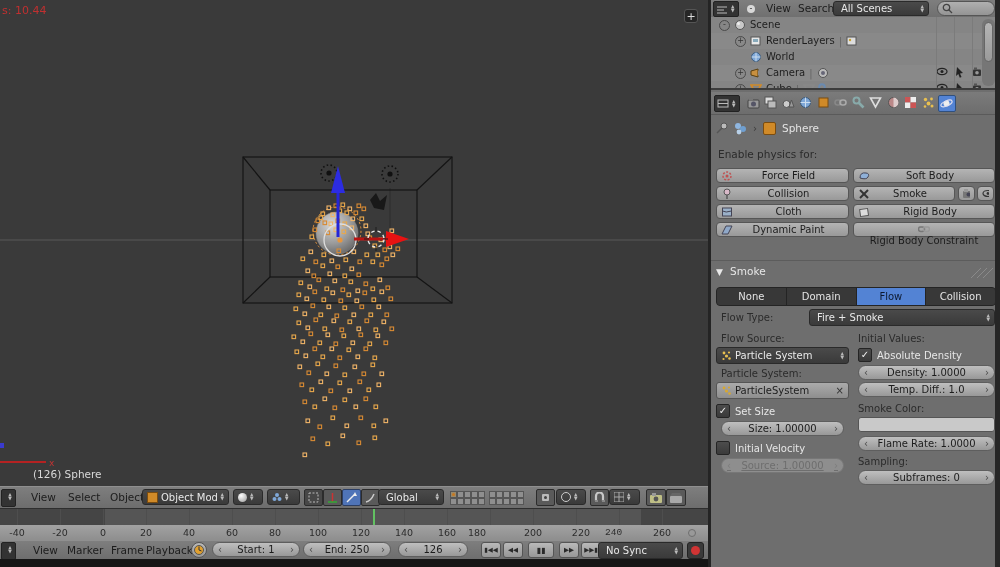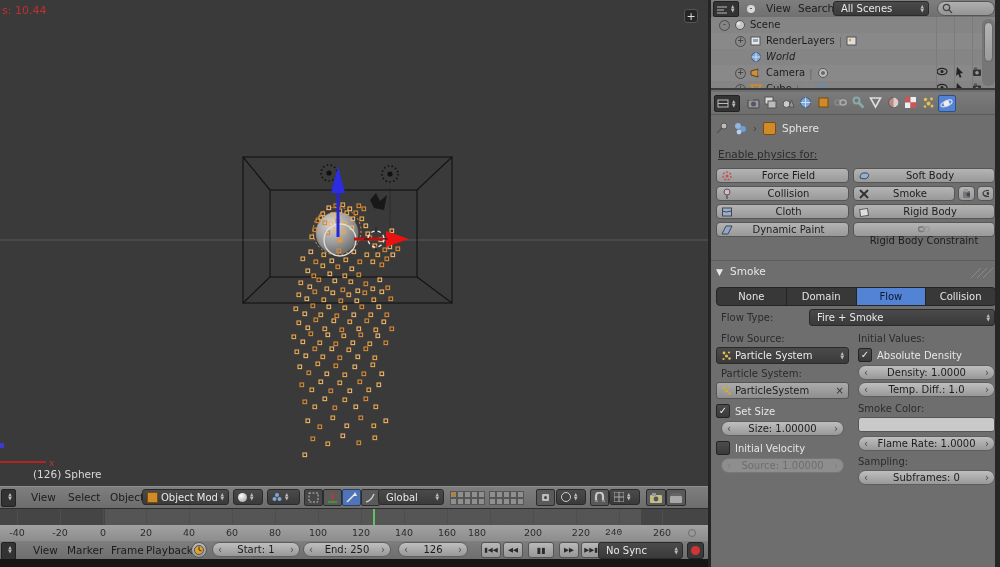--- a/index.html
+++ b/index.html
@@ -541,21 +541,21 @@
               <rect x="1" y="2" width="9" height="8" fill="#e8e8e8" stroke="#555"></rect>
               <rect x="3" y="4" width="5" height="3" fill="#8ab"></rect>
             </svg></span>
           <span class="otext">RenderLayers</span>
           <span style="color: rgb(102, 102, 102); margin: 0px 4px;">|</span>
           <span style="width: 12px; height: 12px; margin-right: 3px;"><svg width="12" height="12">
               <rect x="1" y="2" width="9" height="8" fill="#ddd" stroke="#555"></rect>
               <circle cx="4" cy="5" r="1.2" fill="#c8a030"></circle>
             </svg></span>
         </div>
-        <div style="position: relative; height: 16px; display: flex; align-items: center; background: rgb(133, 133, 133); font-style: italic;">
+        <div style="position: relative; height: 16px; display: flex; align-items: center; background: rgb(133, 133, 133);">
           <div style="width: 24px;"></div>
           <div style="width: 9px; height: 9px; border-radius: 50%; border: 1px solid rgb(74, 74, 74); font-size: 8px; line-height: 8px; text-align: center; color: rgb(51, 51, 51); margin-right: 4px; visibility: hidden;">+</div>
           <span style="width: 12px; height: 12px; margin-right: 4px;"><svg width="12" height="12">
               <circle cx="6" cy="6" r="4.5" fill="#7fa8d8" stroke="#3c5a7a"></circle>
               <path d="M1.5,6 h9 M6,1.5 v9" stroke="#cde" fill="none"></path>
             </svg></span>
           <span class="otext">World</span>
         </div>
         <div style="position: relative; height: 16px; display: flex; align-items: center; background: rgb(137, 137, 137);">
           <div style="width: 24px;"></div>
@@ -716,21 +716,21 @@
         </svg>
       <svg width="13" height="13">
           <circle cx="4" cy="4" r="3" fill="#8fb6e0"></circle>
           <circle cx="9" cy="7" r="3" fill="#6f9fd0"></circle>
           <circle cx="5" cy="10" r="2.4" fill="#b8d0e8"></circle>
         </svg>
       <span style="color:#3c3c3c;">›</span>
       <span class="icon13" style="width:11px;height:11px;background:#d08a28;border:1px solid #7a4c10;border-radius:2px;"></span>
       <span style="color:#e4e4e4;font-size:10.5px;">Sphere</span>
     </div>
-    <div class="abs dlabel" style="left:7px;top:58px;font-size:10.5px;text-decoration:underline;">Enable physics for:</div>
+    <div class="abs dlabel" style="left:7px;top:58px;font-size:10.5px;">Enable physics for:</div>
     <div id="phys-left" class="abs" style="left:5px;top:78px;width:133px;">
         <div style="position: relative; height: 18px;">
           <div class="btn" style="width: 133px;">
             <span style="width: 12px; height: 12px;"><svg width="12" height="12">
                 <circle cx="6" cy="6" r="4" fill="none" stroke="#c05050" stroke-width="1.4" stroke-dasharray="2,1.5"></circle>
                 <circle cx="6" cy="6" r="1.5" fill="#c05050"></circle>
               </svg></span>
             <span class="lbl">Force Field</span>
           </div>
         </div>
@@ -863,21 +863,21 @@
     </div>
     <div class="abs pill" style="left:10px;top:331px;width:123px;">
       <span class="arr">‹</span>
         <span class="val">Size: 1.00000</span>
         <span class="arr">›</span>
     </div>
     <div class="abs" style="left:5px;top:351px;display:flex;align-items:center;gap:5px;">
       <div class="chkbox"></div>
       <span class="wlabel">Initial Velocity</span>
     </div>
-    <div class="abs pill dis" style="left:10px;top:368px;width:123px;">
+    <div class="abs pill dis" style="left:10px;top:368px;width:123px;text-decoration:underline;">
       <span class="arr">‹</span>
         <span class="val">Source: 1.00000</span>
         <span class="arr">›</span>
     </div>
 
     <div class="abs dlabel" style="left:147px;top:243px;">Initial Values:</div>
     <div class="abs" style="left:147px;top:258px;display:flex;align-items:center;gap:5px;">
       <div class="chkbox">✓</div>
       <span class="wlabel">Absolute Density</span>
     </div>

